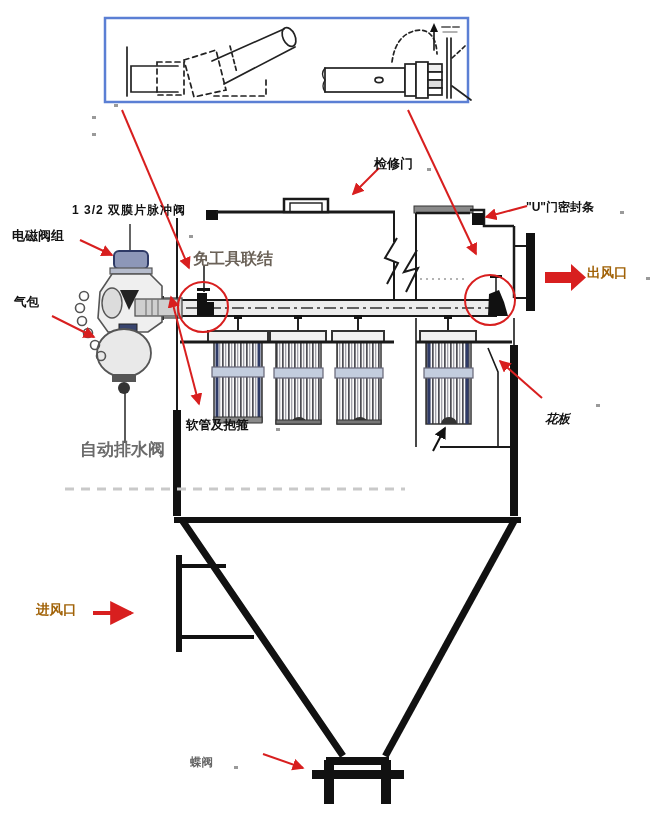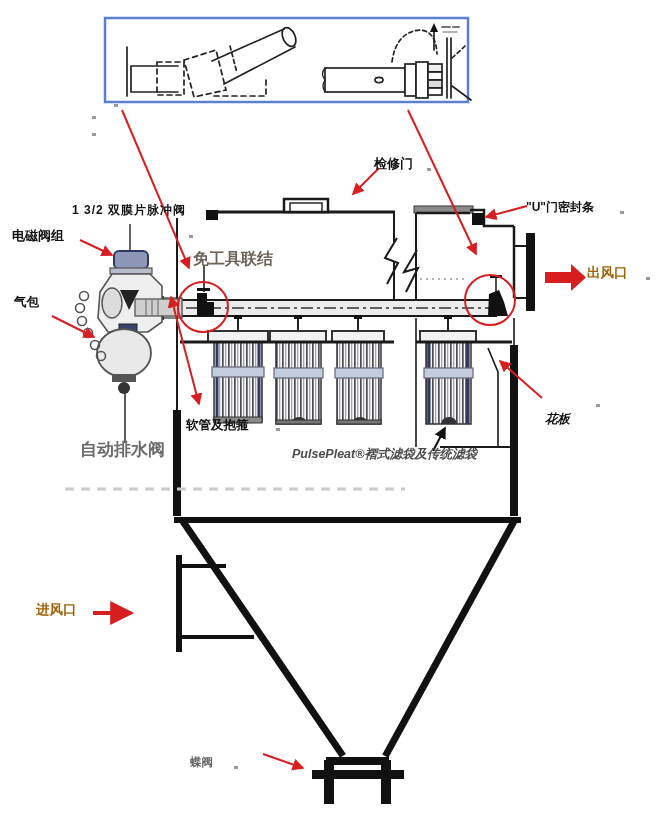--- a/index.html
+++ b/index.html
@@ -258,17 +258,16 @@
 <div class="lbl b" style="left:72px;top:204px;font-size:12px;letter-spacing:1px;">1 3/2 双膜片脉冲阀</div>
 <div class="lbl b" style="left:12px;top:229px;font-size:13px;">电磁阀组</div>
 <div class="lbl b" style="left:14px;top:296px;font-size:12.5px;">气包</div>
 <div class="lbl grey" style="left:193px;top:250px;font-size:16px;">免工具联结</div>
 <div class="lbl b" style="left:374px;top:157px;font-size:13px;">检修门</div>
 <div class="lbl b" style="left:526px;top:201px;font-size:12px;">"U"门密封条</div>
 <div class="lbl red" style="left:587px;top:266px;font-size:13.5px;">出风口</div>
 <div class="lbl b it" style="left:545px;top:393px;font-size:12.5px;margin-top:20px;">花板</div>
 <div class="lbl b" style="left:186px;top:419px;font-size:12.5px;">软管及抱箍</div>
 <div class="lbl grey" style="left:80px;top:441px;font-size:17px;color:#6b6b6b;">自动排水阀</div>
-<div class="lbl b it" style="left:292px;top:448px;font-size:12.5px;color:#4c4c4c;">PulsePleat®褶式滤袋及传统滤袋</div>
 <div class="lbl red" style="left:36px;top:603px;font-size:13.5px;text-align:center;">进风口</div>
 <div class="lbl grey" style="left:190px;top:756px;font-size:11.5px;color:#666;">蝶阀</div>
 
 </div>
 
 </body></html>

